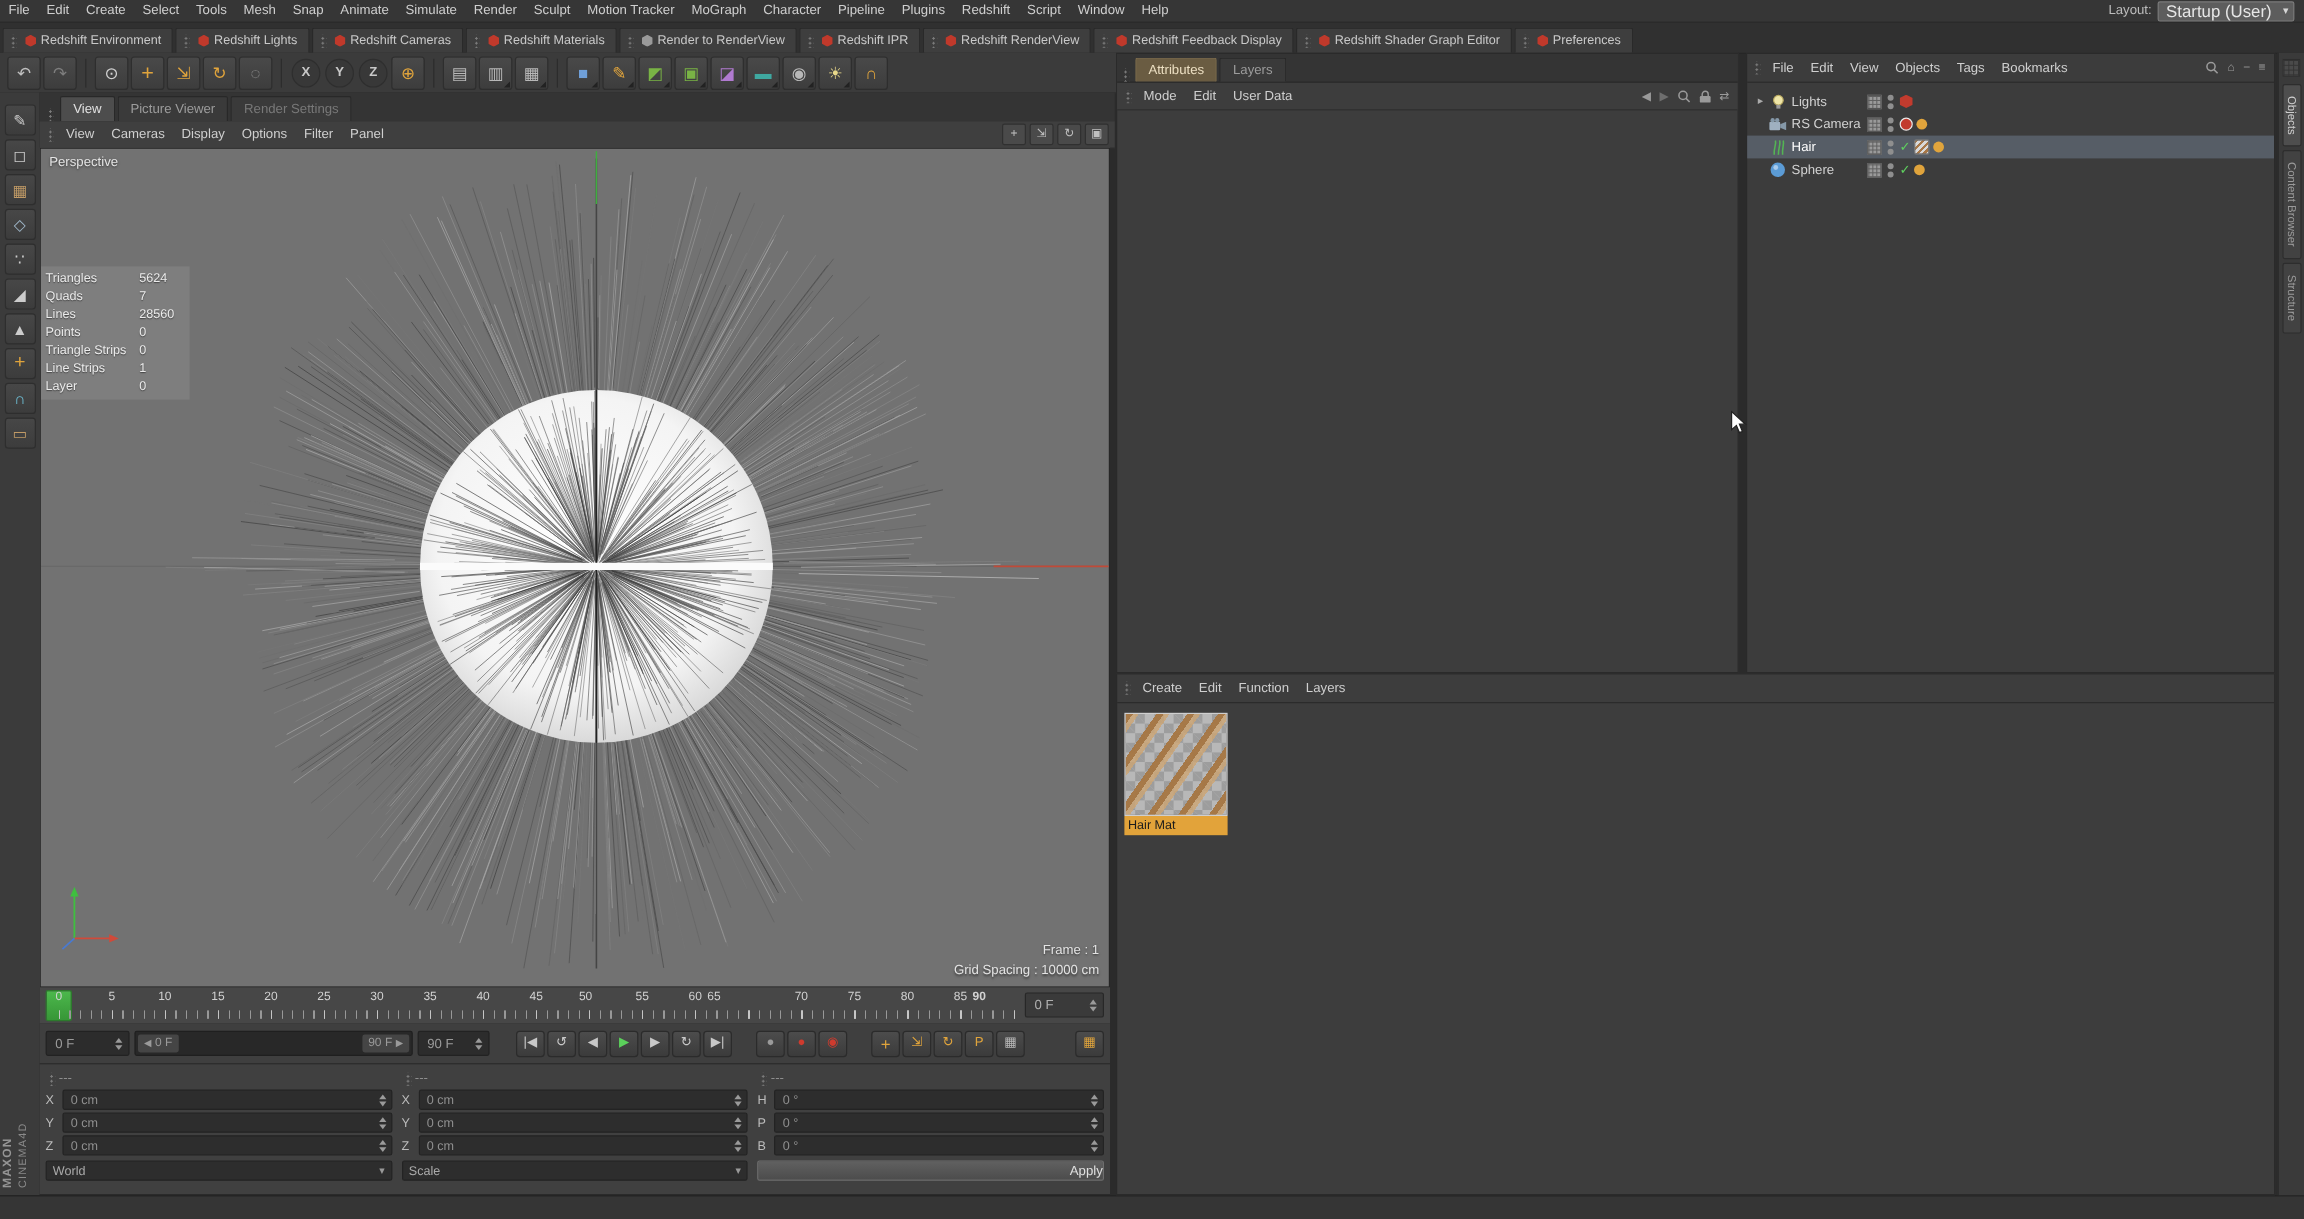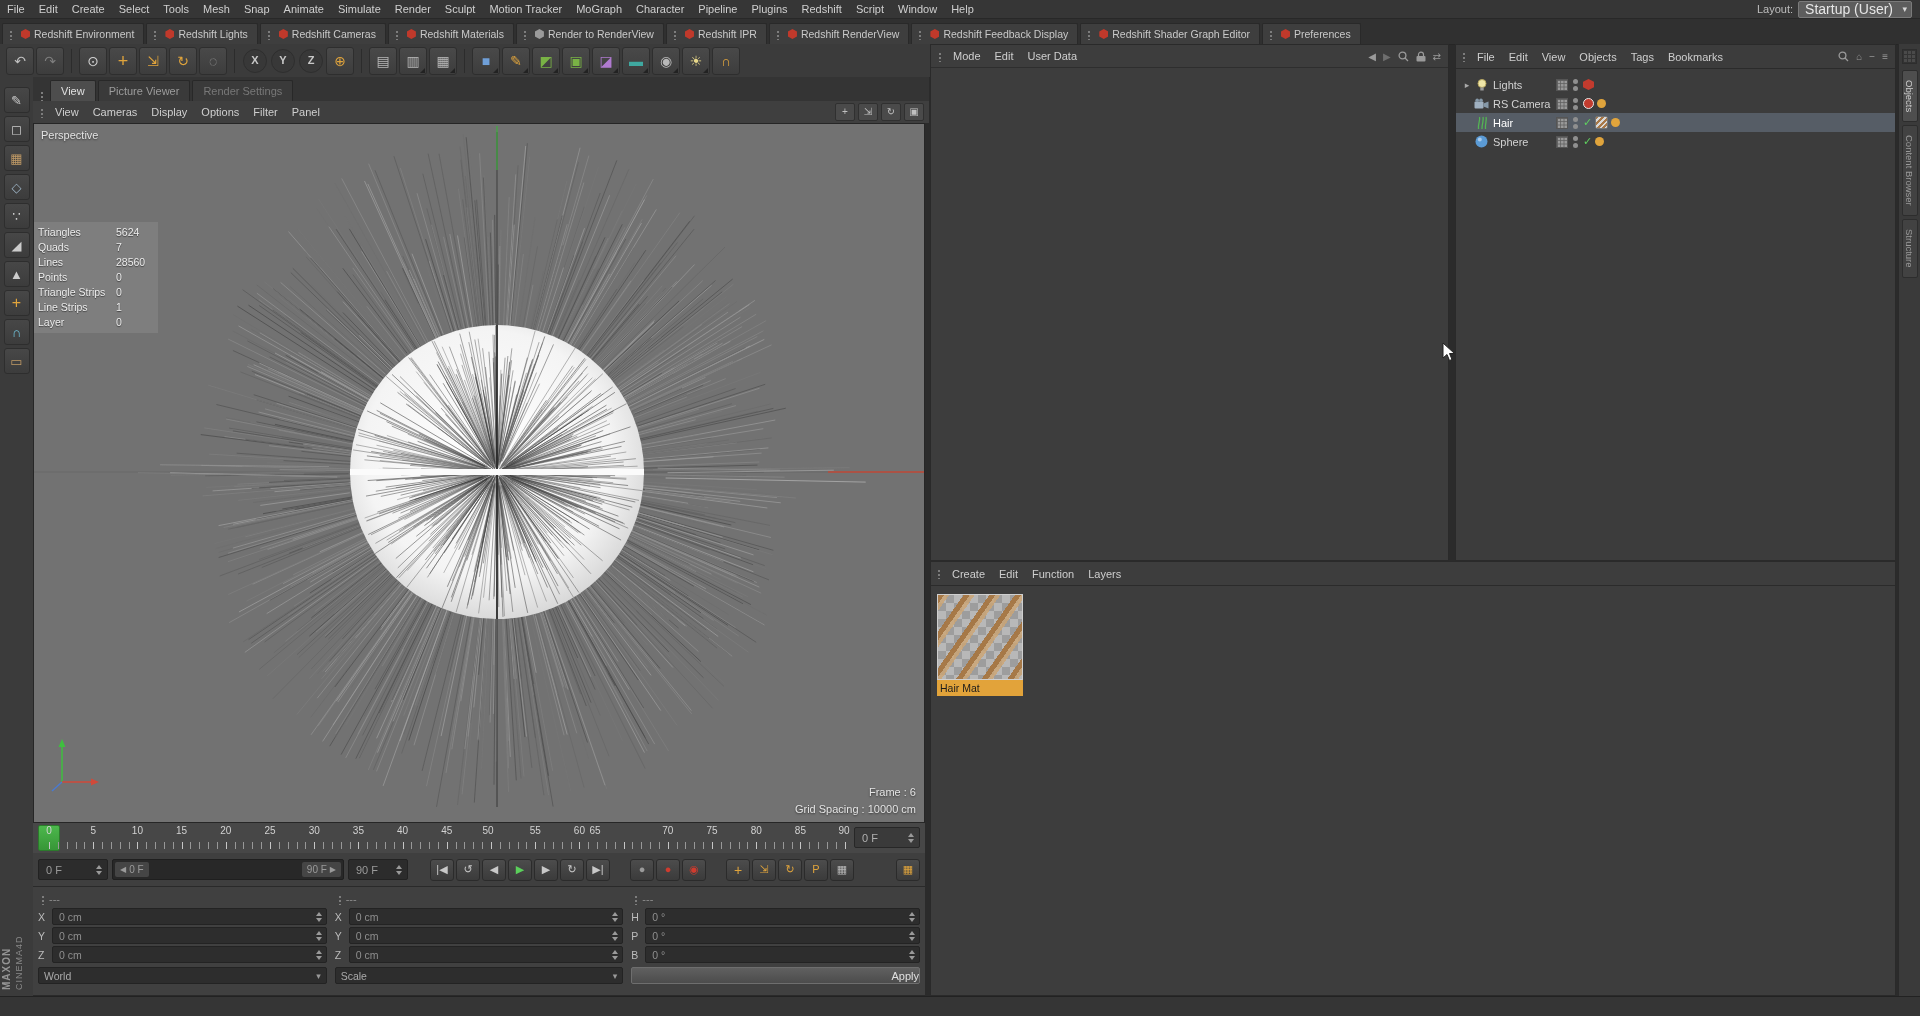--- a/index.html
+++ b/index.html
@@ -1668,21 +1668,21 @@
         </div>
         <div class="stat-row">
           <span class="sl">Line Strips</span>
           <span class="sv">1</span>
         </div>
         <div class="stat-row">
           <span class="sl">Layer</span>
           <span class="sv">0</span>
         </div>
       </div>
-    <div class="vp-text" id="frame-label">Frame : 6</div>
+    <div class="vp-text" id="frame-label">Frame : 1</div>
     <div class="vp-text" id="grid-label">Grid Spacing : 10000 cm</div>
     <svg id="axis-gizmo" width="70" height="62">
       <line x1="16" y1="48" x2="16" y2="12" stroke="#3fbf3f" stroke-width="1.5"></line>
       <polygon points="16,5 12.5,13 19.5,13" fill="#3fbf3f"></polygon>
       <line x1="16" y1="48" x2="46" y2="48" stroke="#d04a3a" stroke-width="1.5"></line>
       <polygon points="53,48 45,44.5 45,51.5" fill="#d04a3a"></polygon>
       <line x1="16" y1="48" x2="6" y2="57" stroke="#4a7ad0" stroke-width="1.5"></line>
     </svg>
   </div>
 
@@ -1700,21 +1700,21 @@
         <span class="tick-label" style="left: 369.6px;">40</span>
         <span class="tick-label" style="left: 413.8px;">45</span>
         <span class="tick-label" style="left: 455px;">50</span>
         <span class="tick-label" style="left: 502.2px;">55</span>
         <span class="tick-label" style="left: 546.4px;">60</span>
         <span class="tick-label" style="left: 562px;">65</span>
         <span class="tick-label" style="left: 634.8px;">70</span>
         <span class="tick-label" style="left: 679px;">75</span>
         <span class="tick-label" style="left: 723.2px;">80</span>
         <span class="tick-label" style="left: 767.4px;">85</span>
-        <span class="tick-label" style="left: 811px;">90</span>
+        <span class="tick-label" style="left: 783px; font-weight: bold;">90</span>
       </div>
     <div id="ruler-ticks"></div>
     <div id="ruler-spinner">
       <span>0 F</span>
       <span class="stepper">
           <i class="up"></i>
           <i class="dn"></i>
         </span>
     </div>
   </div>
@@ -1921,20 +1921,29 @@
         </div>
       <div id="apply-btn">
           <span>Apply</span>
         </div>
     </div>
   </div>
 
   <div id="statusbar"></div>
 
   <div id="attr-panel">
+    <div id="attr-tabs">
+      <span class="grip"></span>
+      <div class="attr-tab sel">
+          <span>Attributes</span>
+        </div>
+      <div class="attr-tab">
+          <span>Layers</span>
+        </div>
+    </div>
     <div id="attr-menu">
       <span class="grip"></span>
       <div style="display:flex">
           <span class="mi">Mode</span>
           <span class="mi">Edit</span>
           <span class="mi">User Data</span>
         </div>
       <div class="right-icons">
         <span class="micon">◀</span>
         <span class="micon" style="color:#6e6e6e">▶</span>

